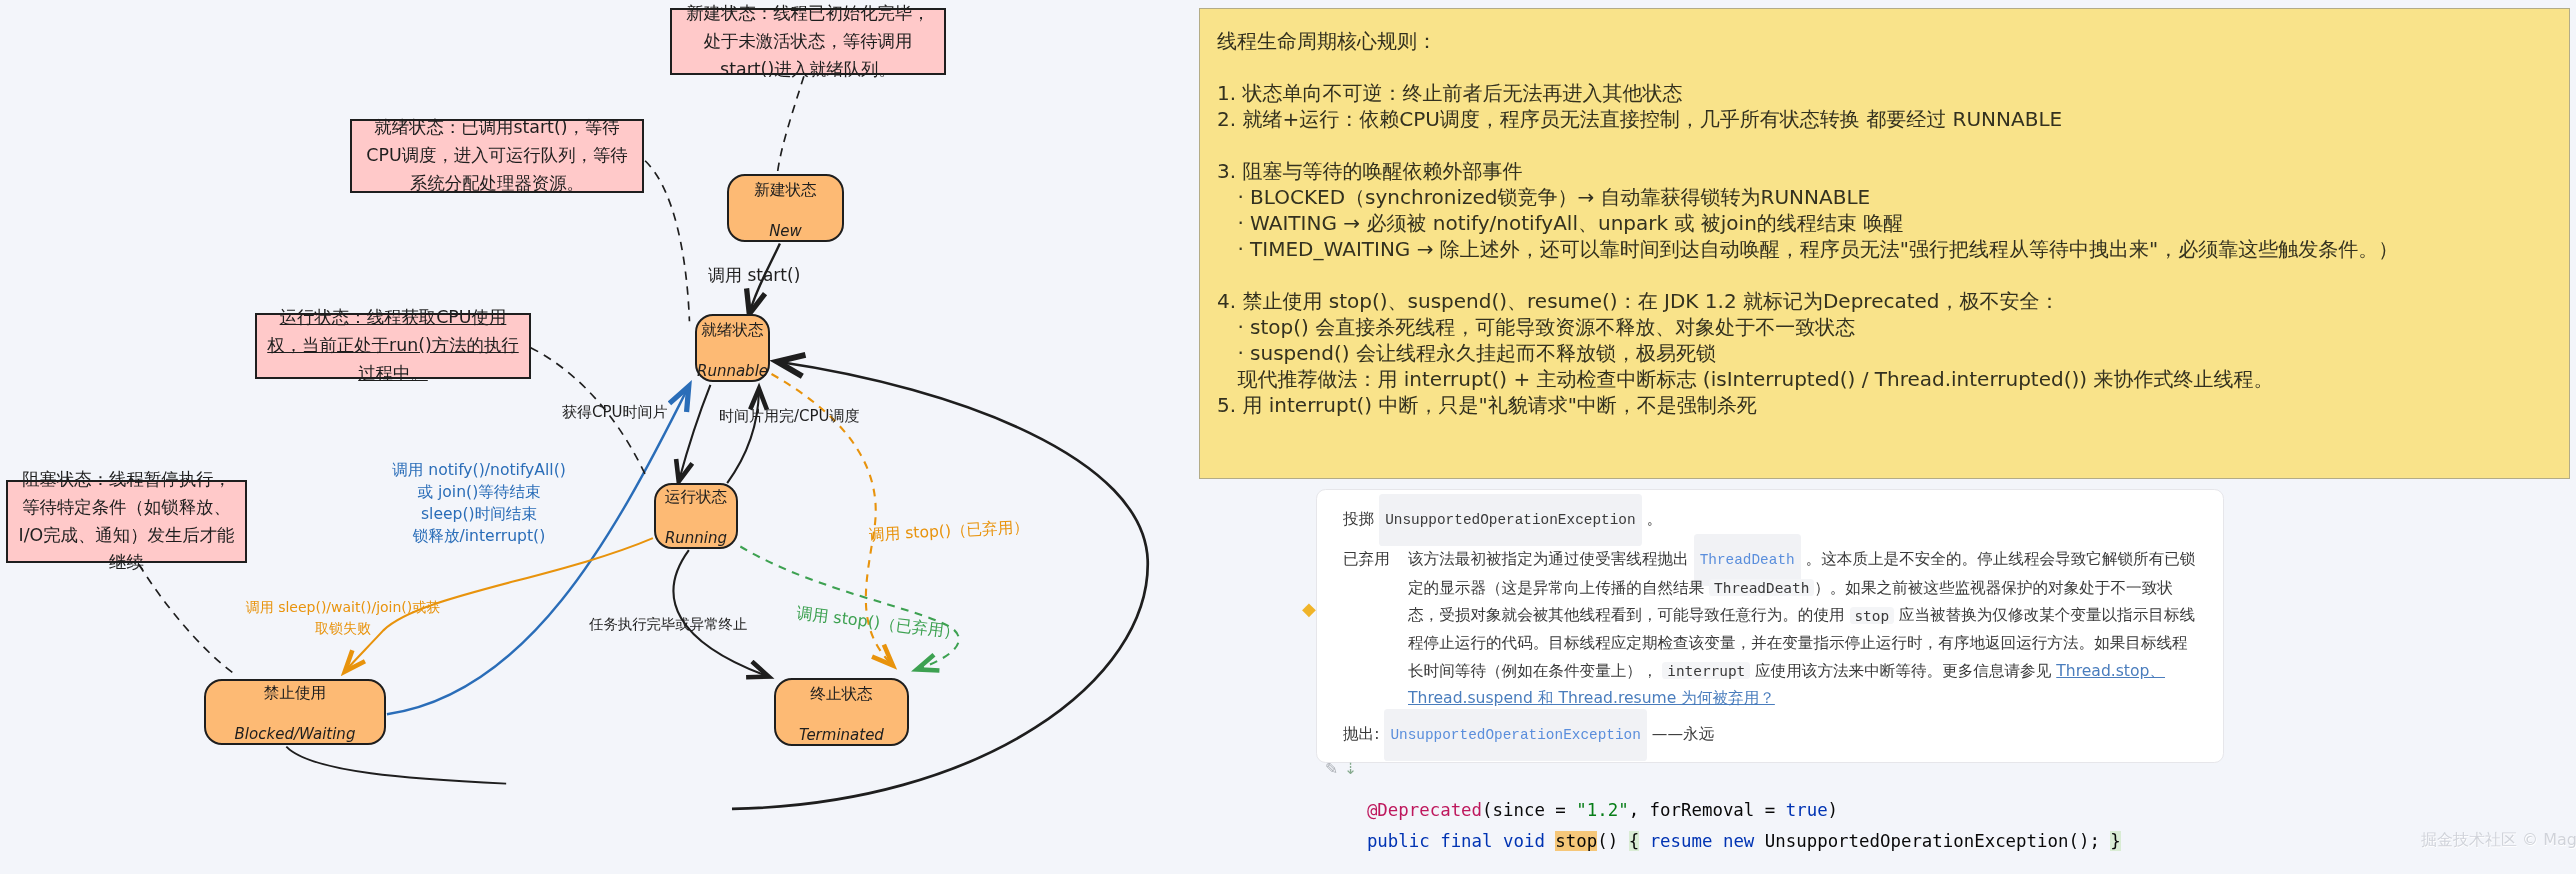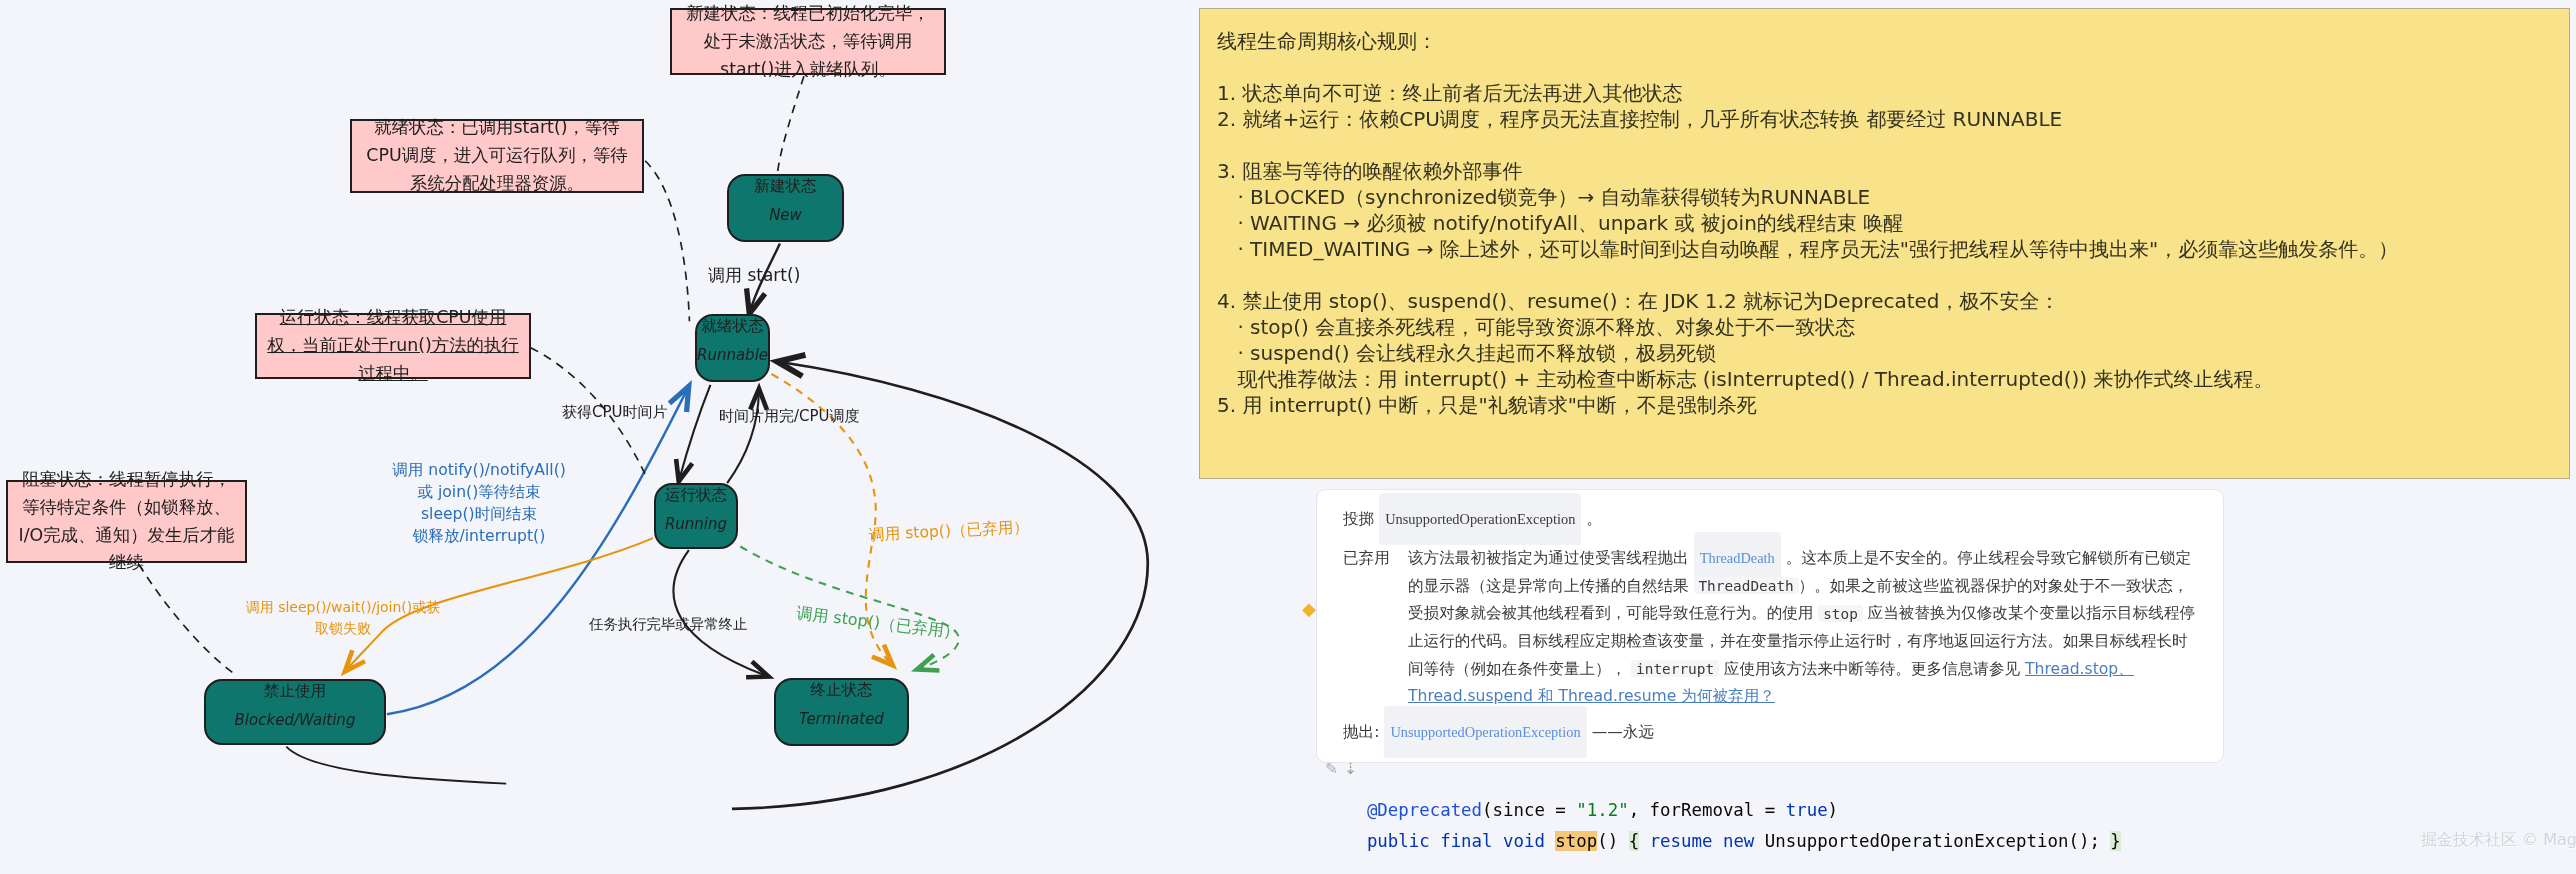--- a/index.html
+++ b/index.html
@@ -7,55 +7,55 @@
         background:#f3f5fa;color:#1e1e1e;font-family:"DejaVu Sans",sans-serif;}
   .abs{position:absolute;box-sizing:border-box;}
   svg.edges{position:absolute;left:0;top:0;}
 
   
   .note{background:#ffc9c9;border:2.4px solid #1e1e1e;display:flex;align-items:center;justify-content:center;
         text-align:center;font-size:17.4px;line-height:1.6;padding:3.6px 9.6px;}
   .note-blue{background:#a8d4f5;}
 
   
-  .node{background:#0f766e;border:2.4px solid #1e1e1e;border-radius:18px;display:flex;flex-direction:column;
-        align-items:center;justify-content:flex-start;text-align:center;gap:9px;}
+  .node{background:#fdba74;border:2.4px solid #1e1e1e;border-radius:18px;display:flex;flex-direction:column;
+        align-items:center;justify-content:flex-end;text-align:center;gap:21px;}
   .node .t{font-size:15.6px;}
   .node .s{font-size:15px;font-style:italic;}
 
   .elabel{position:absolute;font-size:15px;white-space:nowrap;}
   .lblock{position:absolute;text-align:center;}
   .c-blue{color:#2a6db8;}
   .c-orange{color:#e8930c;}
   .c-green{color:#3da151;}
 
   
   .rules{position:absolute;left:1199px;top:8.4px;width:1371px;height:471px;background:#f9e38a;
          border:1.2px solid #b3ac87;box-sizing:border-box;padding:19px 17px;font-size:20px;line-height:26px;color:#33311f;}
   .rules .gap{margin-top:26px;}
   .rules .bullet{padding-left:20.4px;}
 
   
   .doccard{position:absolute;left:1316px;top:489px;width:908px;height:274px;background:#ffffff;
            border:1.2px solid #e6e6ea;border-radius:9.6px;box-sizing:border-box;padding:15.6px 26px;
            font-size:15.6px;line-height:27.6px;color:#3a3a3a;overflow:hidden;}
-  .pill{background:#f1f2f5;border-radius:3.6px;padding:18px 6px;font-family:Liberation Serif, serif;
+  .pill{background:#f1f2f5;border-radius:3.6px;padding:18px 6px;font-family:Liberation Mono, monospace;
         font-size:14.4px;color:#3a3a3a;}
   .pill.blue-t{color:#5a8edc;}
   .mono{font-family:"DejaVu Sans Mono",monospace;background:#f4f5f7;border-radius:3.6px;padding:0.6px 4.8px;font-size:14.4px;}
   .dlink{color:#4a7dbd;text-decoration:underline;cursor:pointer;}
   .para{display:flex;margin-top:12px;}
   .para .dlabel{flex:none;width:65px;}
   .para .ptext{flex:1;}
   .throwrow{margin-top:8.4px;}
 
   
   .codeline{position:absolute;font-family:"DejaVu Sans Mono",monospace;font-size:17.4px;white-space:pre;color:#080808;}
   .kw{color:#0033b3;}
-  .ann{color:#1d4ed8;}
+  .ann{color:#be185d;}
   .str{color:#067d17;}
   .hl-orange{background:#f6c779;}
   .hl-green{background:#d9ecd4;}
   .codeicons{position:absolute;font-size:15.6px;letter-spacing:6px;}
   .icon-edit{color:#a9adb3;}
   .icon-down{color:#84a98c;}
 
   .watermark{position:absolute;left:2421px;top:830px;font-size:16px;color:#d0d3da;
              text-shadow:0.6px 0.6px 0 #ffffff;white-space:nowrap;}
 </style>

